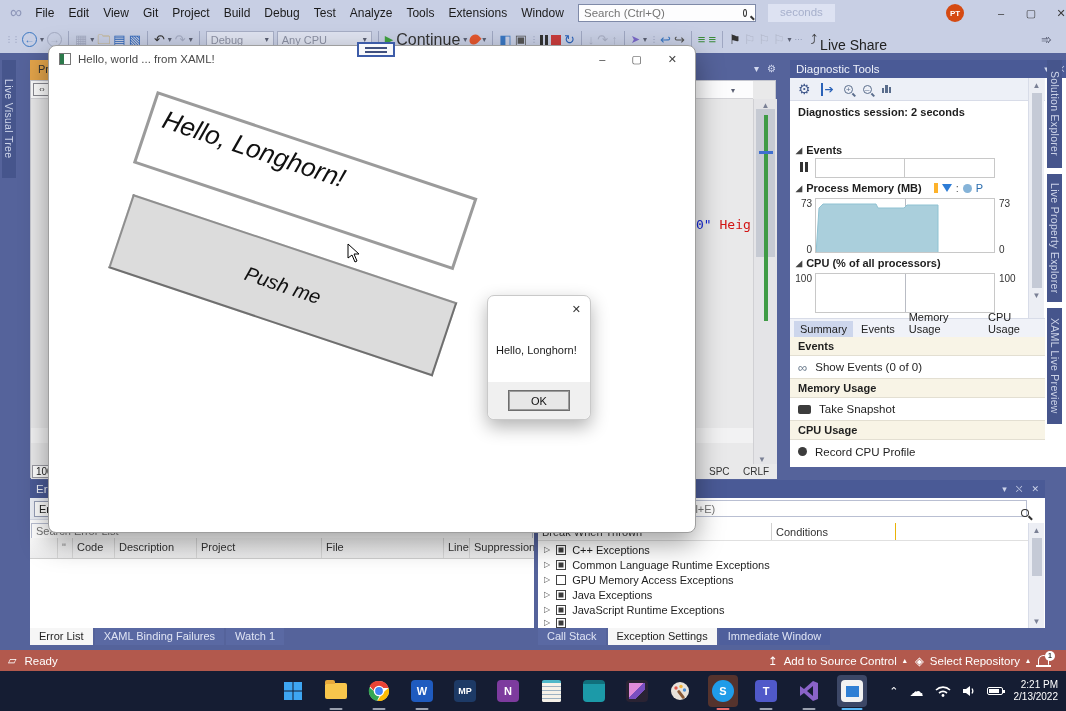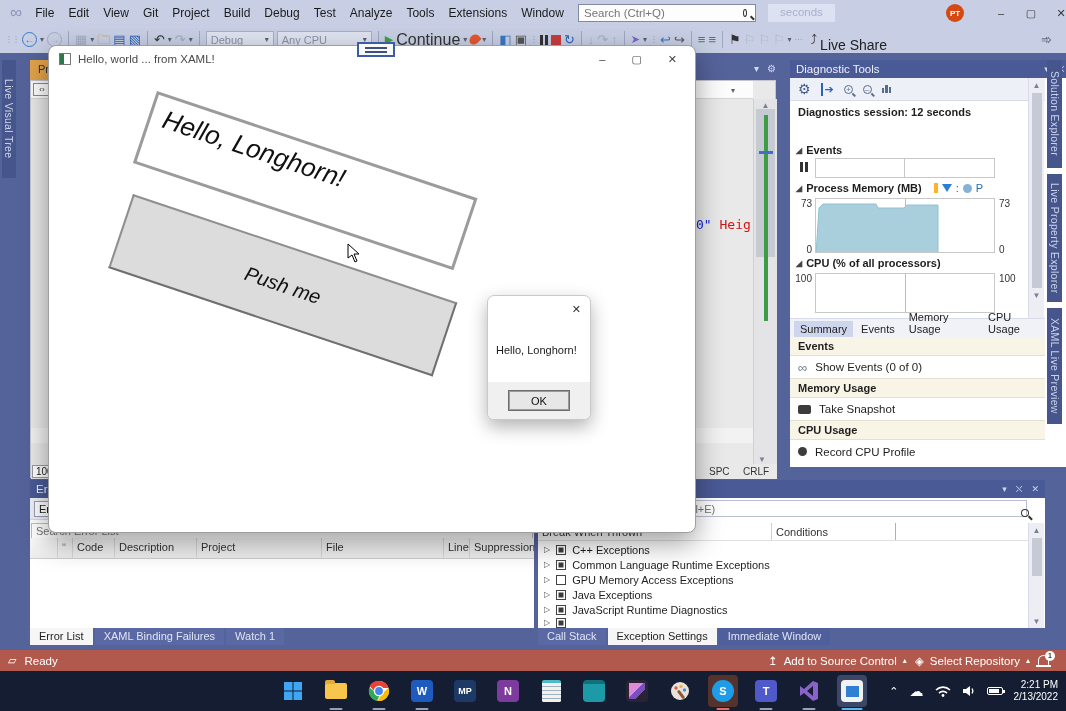--- a/index.html
+++ b/index.html
@@ -283,21 +283,21 @@
     <span class="gear">⚙</span>
     <span class="exporti">➔</span>
     <span class="zoomi">+</span>
     <span class="zoomi">–</span>
     <span class="chart-ico">
         <i style="height:5px;"></i>
         <i style="height:8px;"></i>
         <i style="height:6px;"></i>
       </span>
   </div>
-  <div class="abs session">Diagnostics session: 12 seconds</div>
+  <div class="abs session">Diagnostics session: 2 seconds</div>
   <div class="abs sect-head" style="left:6px;top:84px;">
     <span class="tri">◢</span>
     <span>Events</span>
   </div>
   <div class="abs minibar2" style="left:10px;top:102px;">
       <i></i>
       <i></i>
     </div>
   <div class="abs lanebox" style="left:25px;top:98px;width:90px;height:20px;"></div>
   <div class="abs lanebox" style="left:114px;top:98px;width:91px;height:20px;"></div>
@@ -432,21 +432,21 @@
     <span>GPU Memory Access Exceptions</span>
   </div>
   <div class="ex-row" style="top:107px;">
     <span class="rowcaret">▷</span>
     <span class="cb filled"></span>
     <span>Java Exceptions</span>
   </div>
   <div class="ex-row" style="top:122px;">
     <span class="rowcaret">▷</span>
     <span class="cb filled"></span>
-    <span>JavaScript Runtime Diagnostics</span>
+    <span>JavaScript Runtime Exceptions</span>
   </div>
   <div class="ex-row" style="top:137px;height:11px;overflow:hidden;">
     <span class="rowcaret">▷</span>
     <span class="cb filled"></span>
   </div>
   <div class="vscroll" style="left:490px;top:43px;width:16px;height:105px;">
     <span class="sarrow" style="margin-top:3px;">▲</span>
     <div style="margin:3px auto;width:10px;height:38px;background:#c5cad6;"></div>
     <span class="sarrow abs" style="left:0;right:0;bottom:2px;">▼</span>
   </div>

